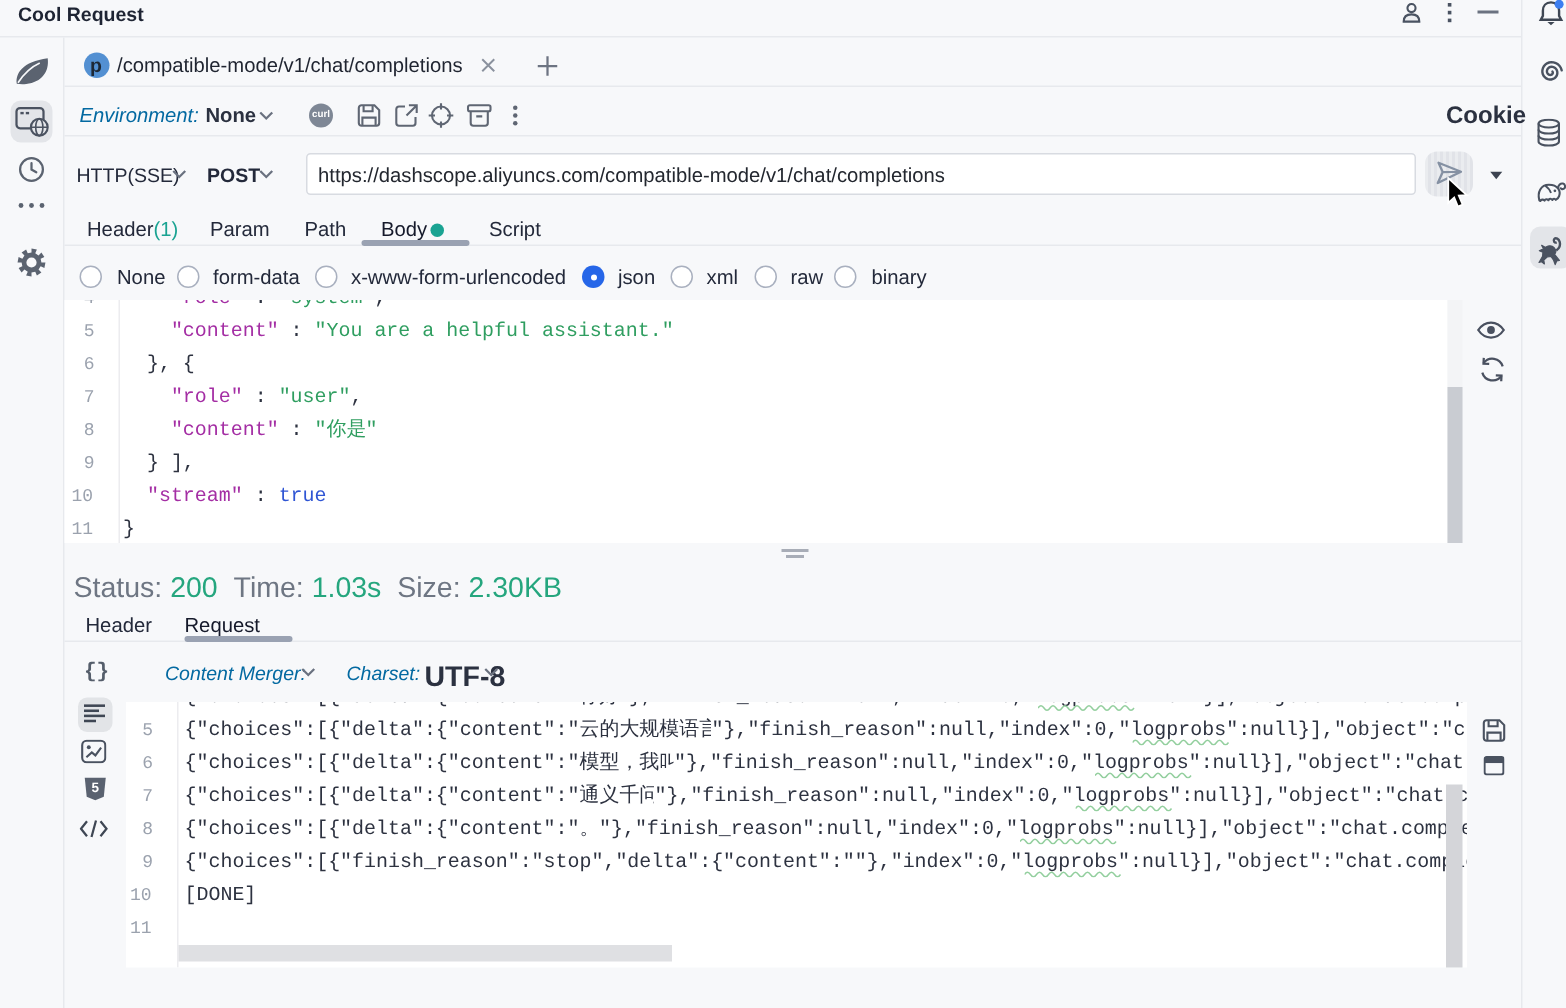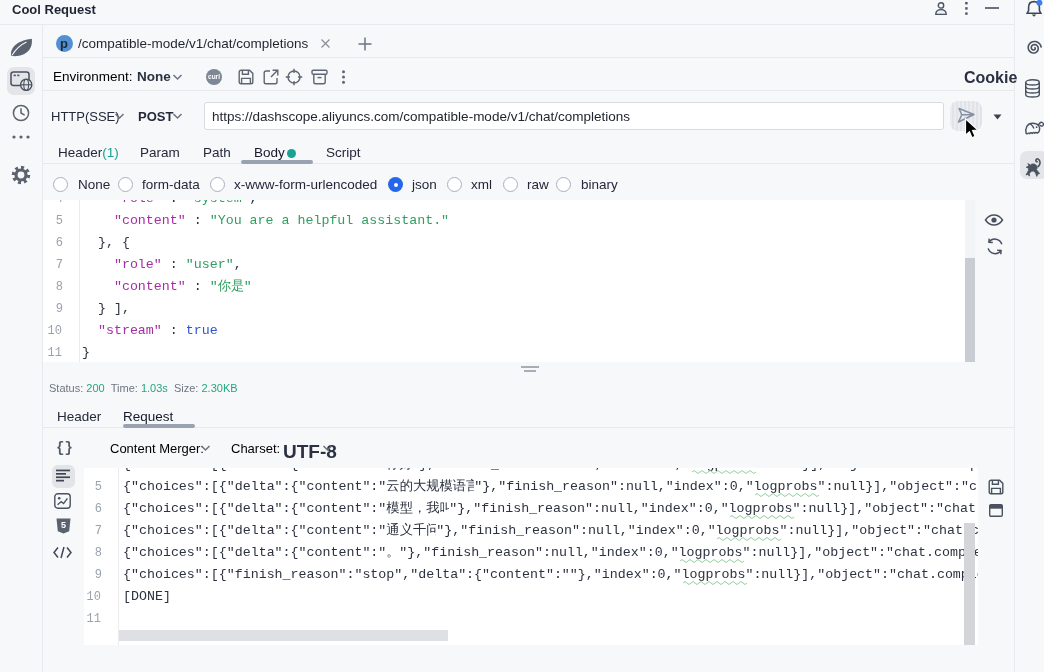--- a/index.html
+++ b/index.html
@@ -1,19 +1,19 @@
 <!DOCTYPE html>
 <html><head>
 <meta charset="utf-8">
 <style>
   html,body{margin:0;padding:0;}
   body{width:1044px;height:672px;background:#f7f8fa;font-family:"Liberation Sans",sans-serif;position:relative;overflow:hidden;color:#23293a;}
   .abs{position:absolute;}
   .ic{position:absolute;}
-  .gray{color:#000000;}
+  .gray{color:#0369a1;font-style:italic;}
   .sep{position:absolute;background:#e7e9ed;}
   .mono{font-family:"Liberation Mono",monospace;}
   .ln{position:absolute;font-family:"Liberation Mono",monospace;font-size:12px;color:#9ba2ae;text-align:right;width:20px;line-height:22px;}
   .cl{position:absolute;font-family:"Liberation Mono",monospace;font-size:13.3px;line-height:22px;white-space:pre;color:#2d3240;}
   .k{color:#a42ea4;}
   .s{color:#2f9e60;}
   .b{color:#2f55d4;}
   .rl{position:absolute;font-size:13.5px;color:#23293a;}
   .cjk{display:inline-block;overflow:hidden;vertical-align:top;white-space:nowrap;}
 </style>
@@ -226,21 +226,21 @@
 <svg class="ic" style="left:985px;top:237px;" width="20" height="19" viewBox="0 0 20 19">
  <path d="M16.8 7.2 A7.2 7.2 0 0 0 4 5.2" fill="none" stroke="#4a5160" stroke-width="1.5"></path>
  <path d="M4.2 1.6 L4 5.4 L7.8 5.6" fill="none" stroke="#4a5160" stroke-width="1.5"></path>
  <path d="M3.2 11.4 A7.2 7.2 0 0 0 16 13.6" fill="none" stroke="#4a5160" stroke-width="1.5"></path>
  <path d="M15.8 17.2 L16 13.4 L12.2 13.2" fill="none" stroke="#4a5160" stroke-width="1.5"></path>
 </svg>
 
 <div class="abs" style="left:521px;top:366px;width:18px;height:2px;background:#a8adb7;"></div>
 <div class="abs" style="left:524px;top:370px;width:12px;height:2px;background:#a8adb7;"></div>
 
-<div class="abs" style="left:49px;top:382px;font-size:11px;color:#6e7683;">Status: <span style="color:#25a67e;">200</span>&nbsp;&nbsp;Time: <span style="color:#25a67e;">1.03s</span>&nbsp;&nbsp;Size: <span style="color:#25a67e;">2.30KB</span></div>
+<div class="abs" style="left:49px;top:382px;font-size:19px;color:#6e7683;">Status: <span style="color:#25a67e;">200</span>&nbsp;&nbsp;Time: <span style="color:#25a67e;">1.03s</span>&nbsp;&nbsp;Size: <span style="color:#25a67e;">2.30KB</span></div>
 
 <div class="abs" style="left:57px;top:409px;font-size:13.5px;">Header</div>
 <div class="abs" style="left:123px;top:409px;font-size:13.5px;color:#15192a;">Request</div>
 <div class="sep" style="left:43px;top:427px;width:971px;height:1px;"></div>
 <div class="abs" style="left:123px;top:424px;width:72px;height:4px;border-radius:2px;background:#9aa2b2;"></div>
 
 <div class="abs mono" style="left:56px;top:440px;font-size:14px;font-weight:bold;color:#555e6b;">{}</div>
 <div class="abs gray" style="left:110px;top:441px;font-size:13px;">Content Merger:</div>
 <svg class="ic" style="left:200px;top:445px;" width="11" height="7" viewBox="0 0 11 7">
  <path d="M1.5 1 L5.5 5 L9.5 1" fill="none" stroke="#6b7280" stroke-width="1.5"></path>

